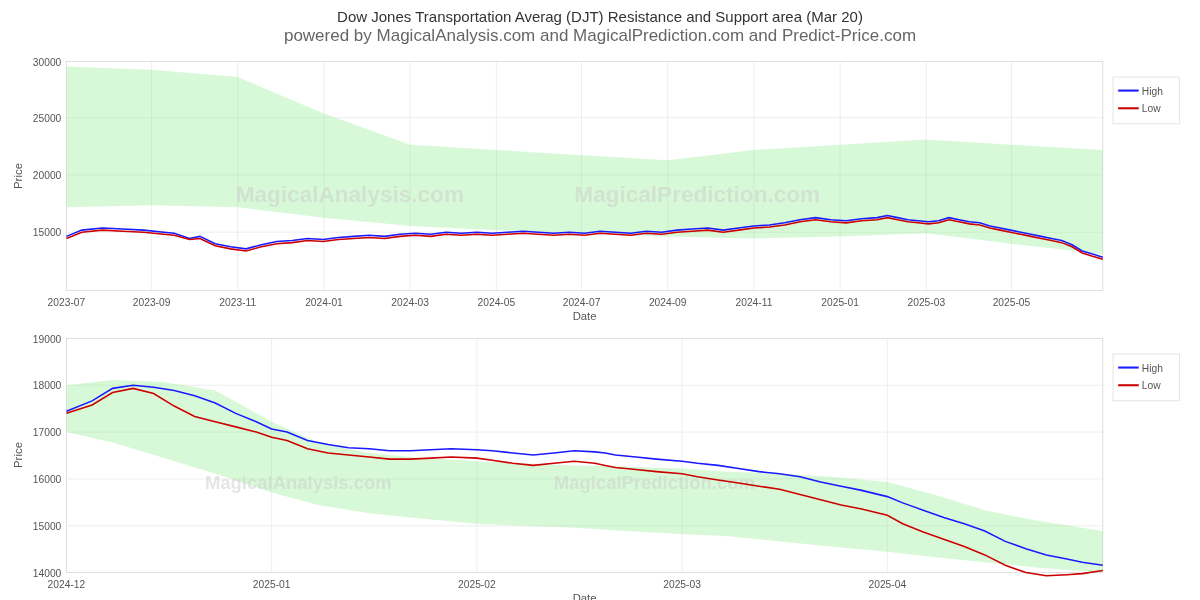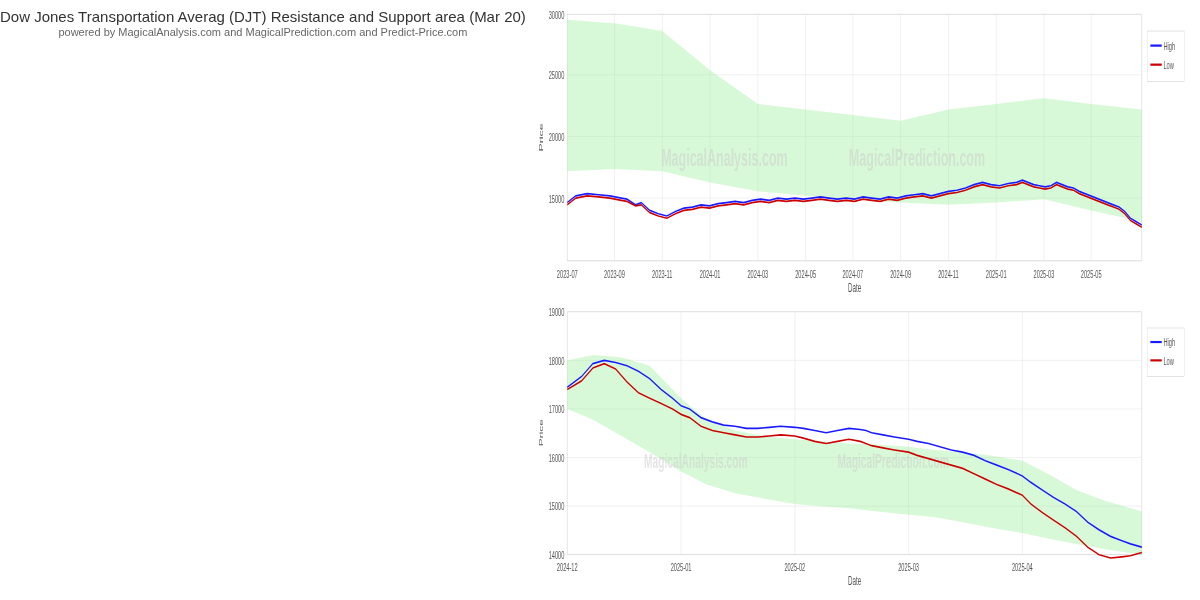--- a/index.html
+++ b/index.html
@@ -7,34 +7,34 @@
       width: 1200px;
       height: 600px;
       background: #fff;
       font-family: Arial, sans-serif;
       overflow: hidden;
     }
     .page-container {
       width: 1200px;
       height: 600px;
       display: flex;
-      flex-direction: row;
+      flex-direction: column;
       background: #fff;
     }
     .title-section {
       text-align: center;
       padding: 8px 0 2px 0;
     }
     .main-title {
       font-size: 15px;
       font-weight: normal;
       color: #333;
     }
     .subtitle {
-      font-size: 11px;
+      font-size: 17px;
       color: #666;
       margin-top: 1px;
     }
     .charts-container {
       display: flex;
       flex-direction: column;
       flex: 1;
       padding: 0 10px 5px 10px;
     }
     .chart-wrapper {

